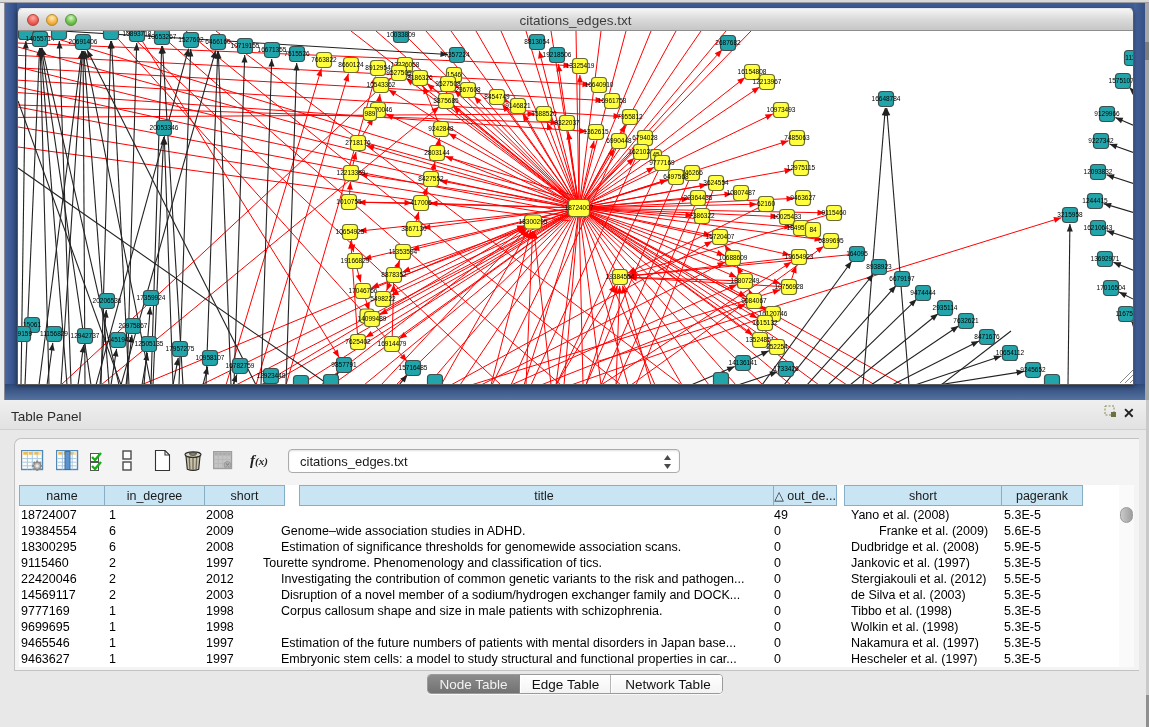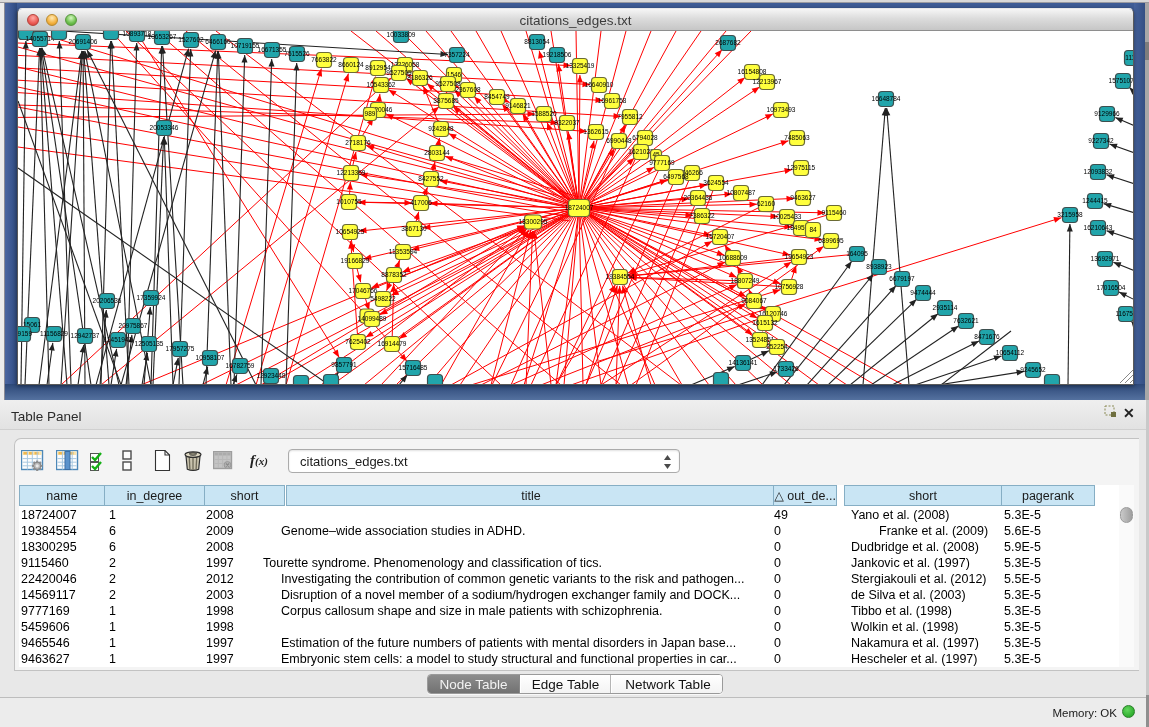--- a/index.html
+++ b/index.html
@@ -939,24 +939,24 @@
       <span>citations_edges.txt</span>
       <svg style="position:absolute;left:374px;top:4px" width="9" height="16" viewBox="0 0 9 16">
         <polygon points="4.5,1 8,6 1,6" fill="#4a4a4a"></polygon>
         <polygon points="4.5,15 8,10 1,10" fill="#4a4a4a"></polygon>
       </svg>
     </div>
     <div id="grid">
         <div class="hc" style="left:0px;width:86px">name</div>
         <div class="hc" style="left:85px;width:101px">in_degree</div>
         <div class="hc" style="left:185px;width:81px">short</div>
-        <div class="hc" style="left:267px;width:490px">title</div>
+        <div class="hc" style="left:280px;width:490px">title</div>
         <div class="hc" style="left:754px;width:64px">△ out_de...</div>
         <div class="hc" style="left:825px;width:158px">short</div>
-        <div class="hc" style="left:982px;width:94px">pagerank</div>
+        <div class="hc" style="left:982px;width:82px">pagerank</div>
         <div class="row" style="left:0;top:22px;width:1106px">
           <span style="left:2px">18724007</span>
           <span style="left:90px">1</span>
           <span style="left:187px">2008</span>
           <span style="left:755px">49</span>
           <span style="left:832px">Yano et al. (2008)</span>
           <span style="left:985px">5.3E-5</span>
         </div>
         <div class="row" style="left:0;top:38px;width:1106px">
           <span style="left:2px">19384554</span>
@@ -964,20 +964,21 @@
           <span style="left:187px">2009</span>
           <span style="left:262px">Genome–wide association studies in ADHD.</span>
           <span style="left:755px">0</span>
           <span style="left:860px">Franke et al. (2009)</span>
           <span style="left:985px">5.6E-5</span>
         </div>
         <div class="row" style="left:0;top:54px;width:1106px">
           <span style="left:2px">18300295</span>
           <span style="left:90px">6</span>
           <span style="left:187px">2008</span>
+          <span style="left:262px">Estimation of significance thresholds for genomewide association scans.</span>
           <span style="left:755px">0</span>
           <span style="left:832px">Dudbridge et al. (2008)</span>
           <span style="left:985px">5.9E-5</span>
         </div>
         <div class="row" style="left:0;top:70px;width:1106px">
           <span style="left:2px">9115460</span>
           <span style="left:90px">2</span>
           <span style="left:187px">1997</span>
           <span style="left:244px">Tourette syndrome. Phenomenology and classification of tics.</span>
           <span style="left:755px">0</span>
@@ -1005,21 +1006,21 @@
         <div class="row" style="left:0;top:118px;width:1106px">
           <span style="left:2px">9777169</span>
           <span style="left:90px">1</span>
           <span style="left:187px">1998</span>
           <span style="left:262px">Corpus callosum shape and size in male patients with schizophrenia.</span>
           <span style="left:755px">0</span>
           <span style="left:832px">Tibbo et al. (1998)</span>
           <span style="left:985px">5.3E-5</span>
         </div>
         <div class="row" style="left:0;top:134px;width:1106px">
-          <span style="left:2px">5459606</span>
+          <span style="left:2px">9699695</span>
           <span style="left:90px">1</span>
           <span style="left:187px">1998</span>
           <span style="left:755px">0</span>
           <span style="left:832px">Wolkin et al. (1998)</span>
           <span style="left:985px">5.3E-5</span>
         </div>
         <div class="row" style="left:0;top:150px;width:1106px">
           <span style="left:2px">9465546</span>
           <span style="left:90px">1</span>
           <span style="left:187px">1997</span>
@@ -1040,19 +1041,15 @@
       </div>
     <div id="vsb">
         <div id="vsbthumb"></div>
       </div>
   </div>
   <div id="tabs">
     <div class="seg" id="seg1">Node Table</div>
     <div class="seg" id="seg2">Edge Table</div>
     <div class="seg" id="seg3">Network Table</div>
   </div>
-  <div id="status">
-    <span id="mem">Memory: OK</span>
-    <div id="dot"></div>
-  </div>
   <div id="rstrip2"></div>
   <div id="rstrip3"></div>
 </div>
 
 </body></html>

